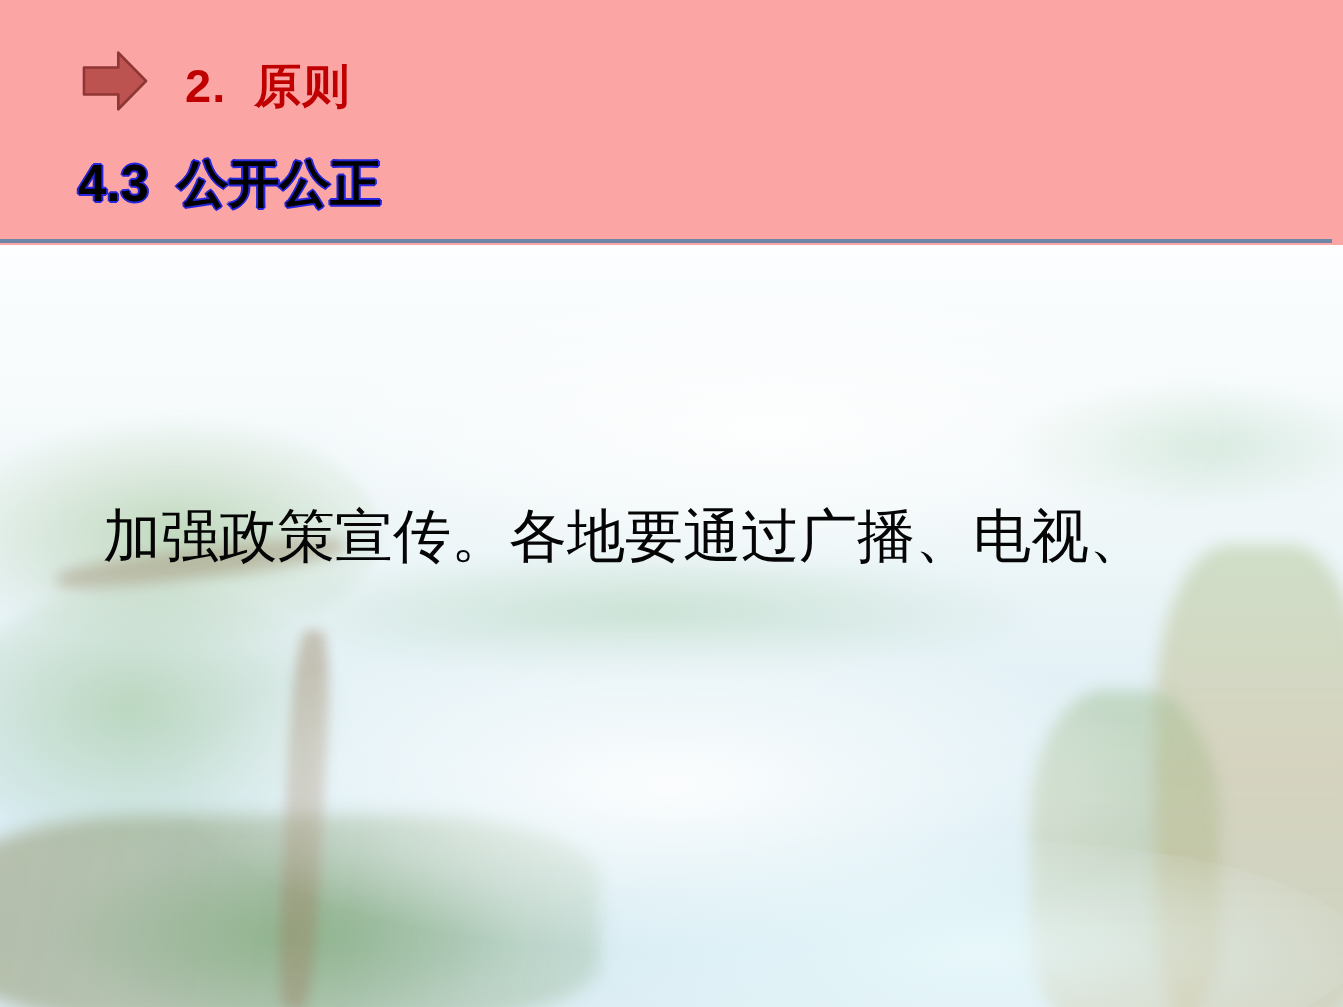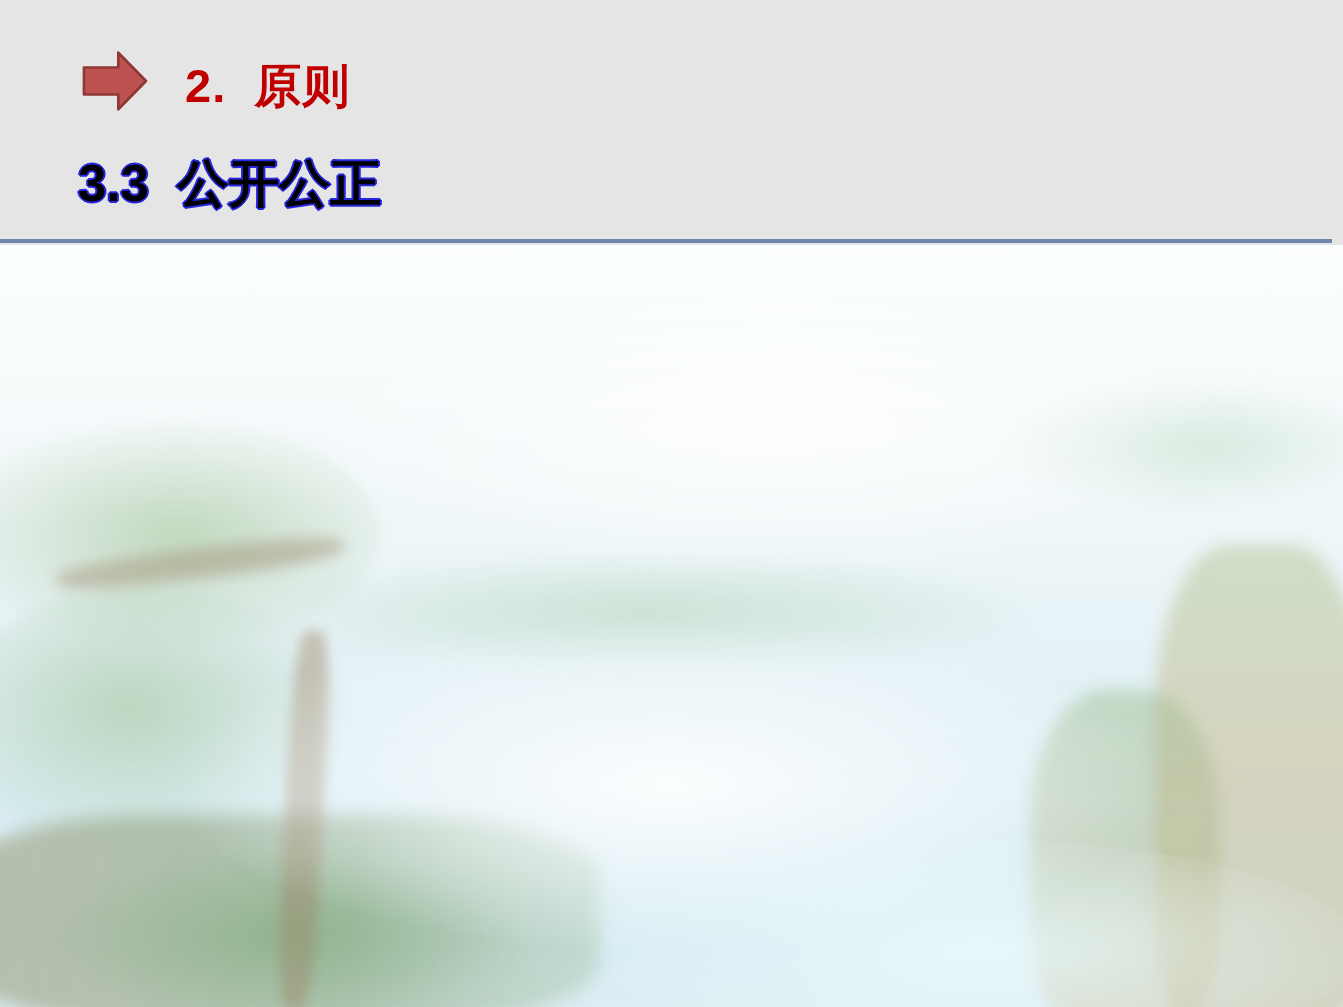--- a/index.html
+++ b/index.html
@@ -3,21 +3,21 @@
 <meta charset="utf-8">
 <style>
   * { margin: 0; padding: 0; box-sizing: border-box; }
   html, body { width: 1343px; height: 1007px; }
   body { font-family: "Liberation Sans", sans-serif; }
 
   .slide {
     position: relative;
     width: 1343px;
     height: 1007px;
-    background: #e5e5e5;
+    background: #fca5a5;
     overflow: hidden;
   }
 
   
   .bg { position: absolute; inset: 0; z-index: 0; }
 
   .bg-sky {
     position: absolute; left: 0; top: 245px; width: 1343px; height: 762px;
     background: linear-gradient(180deg,
       #fcfeff 0%, #f7fbfc 18%, #eef6f8 38%,
@@ -120,24 +120,25 @@
   </div>
 
   <div class="arrow-wrap">
     <svg viewBox="0 0 100 92" preserveAspectRatio="none" aria-hidden="true">
       <polygon points="3,26 55,26 55,4 97,46 55,88 55,66 3,66" fill="#bd5350" stroke="#8e3734" stroke-width="4" stroke-linejoin="round"></polygon>
     </svg>
   </div>
 
   <div class="section-title" style="color:#c00000;">2.  原则</div>
 
-  <div class="subsection-title">3.3  公开公正</div>
+  <div class="subsection-title">4.3  公开公正</div>
 
   <div class="divider" style="background:#6e86a8;"></div>
 
   <div class="body-text">
+    <div>加强政策宣传。各地要通过广播、电视、</div>
     
     
     
     
   </div>
 
 </div>
 
 </body></html>

